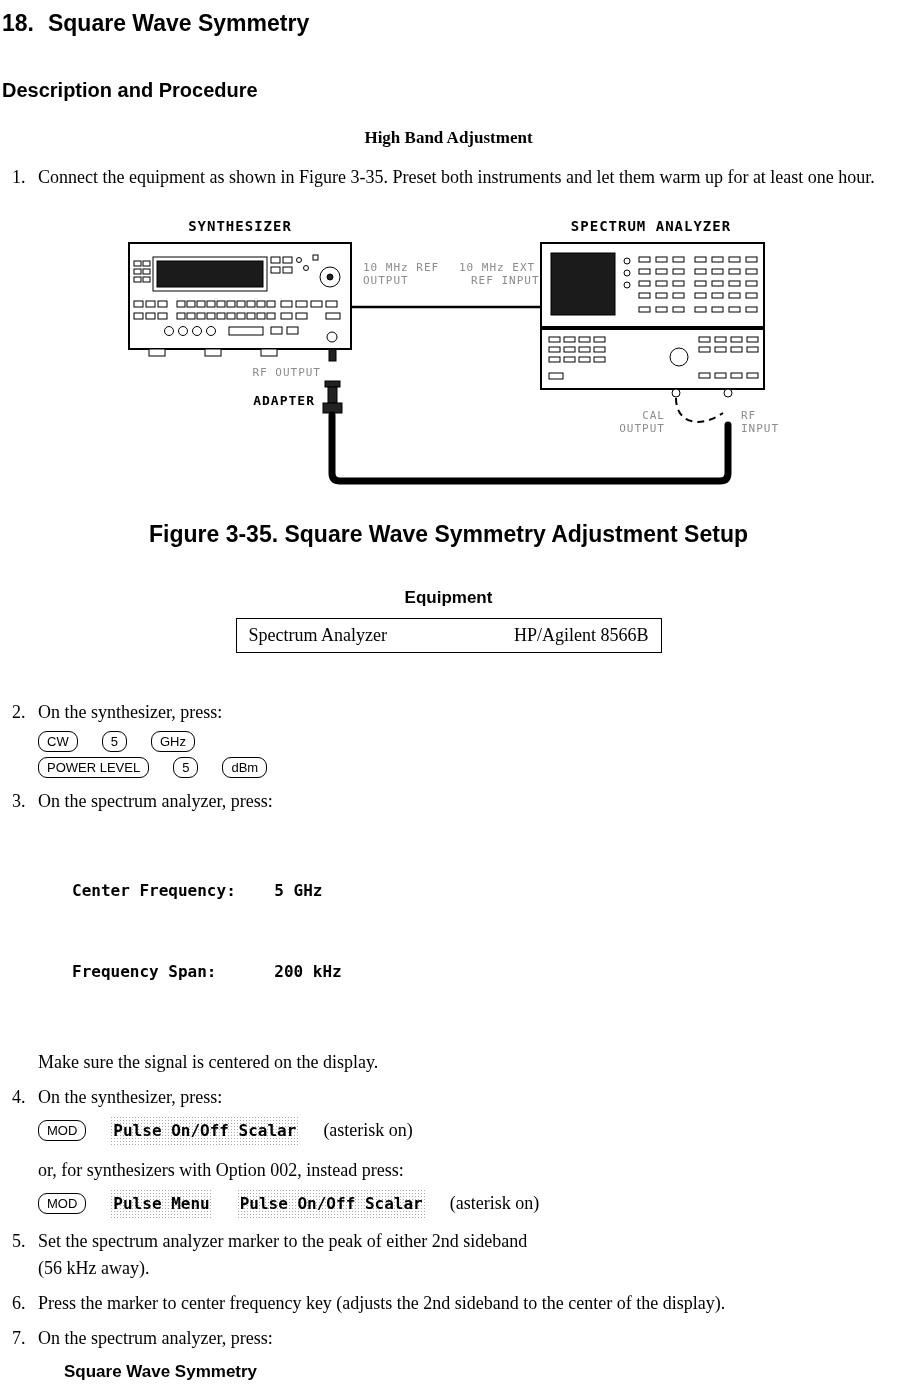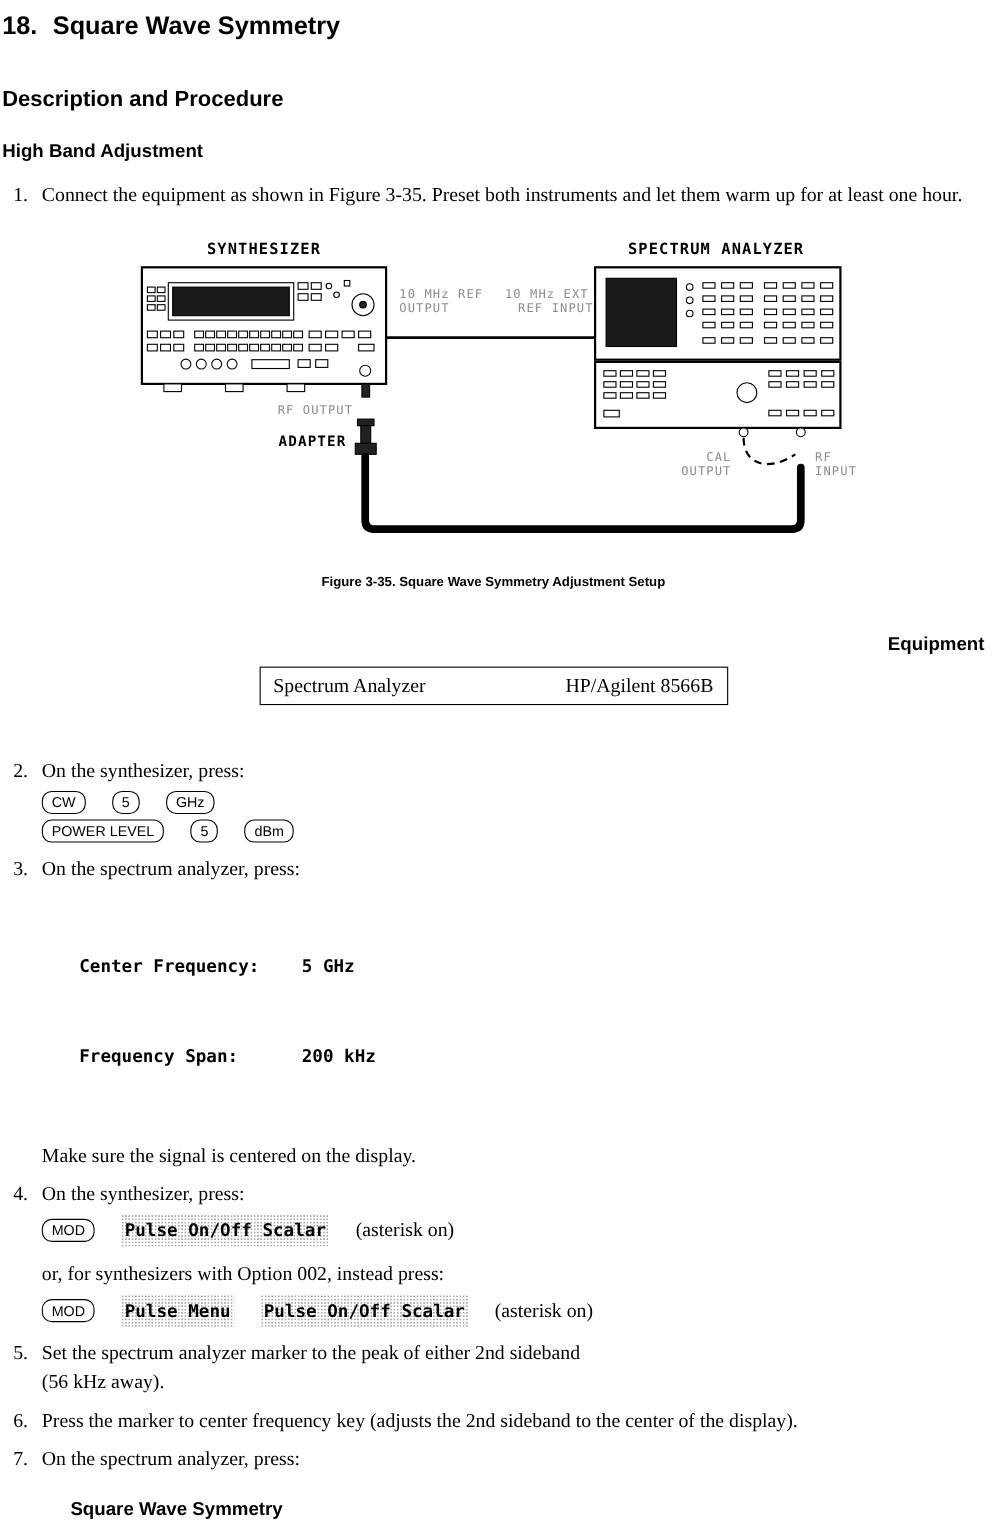--- a/index.html
+++ b/index.html
@@ -6,22 +6,22 @@
   .page{
     position:relative;width:909px;height:1390px;background:#fff;color:#000;
     font-family:"Liberation Serif",serif;overflow:hidden;box-sizing:border-box;
     padding:8px 14px 16px 2px;
   }
   
   .chapter{display:flex;gap:14px;align-items:baseline;margin:2px 0 0 0;
     font-family:"Liberation Sans",sans-serif;font-weight:bold;font-size:23px;}
   .section-h{margin:42px 0 0 0;font-family:"Liberation Sans",sans-serif;
     font-weight:bold;font-size:20px;}
-  .sub-h{margin:26px 0 0 0;font-family:Liberation Sans, sans-serif;
-    font-weight:bold;font-size:17px;}
+  .sub-h{margin:26px 0 0 0;font-family:Liberation Serif, serif;
+    font-weight:bold;font-size:17px;text-align:center;}
   .intro{margin:12px 0 0 0;font-size:18px;line-height:27px;max-width:876px;}
   
   .step{display:flex;margin-top:8px;}
   .step-num{width:36px;box-sizing:border-box;padding-left:10px;font-size:18px;line-height:27px;flex:none;}
   .step-content{flex:1;font-size:18px;line-height:27px;max-width:845px;}
   .first-step{margin-top:16px;}
   .steps-lower{margin-top:46px;}
   
   .key-line{display:flex;align-items:center;gap:24px;margin:5px 0 2px 0;}
   .key{display:inline-block;border:1.6px solid #000;border-radius:9px;
@@ -33,34 +33,34 @@
     background-size:3px 3px;}
   .suffix{font-size:18px;}
   
   .mono-block{margin:8px 0 10px 34px;font-family:"DejaVu Sans Mono",monospace;
     font-weight:bold;font-size:16px;line-height:27px;white-space:pre;}
   .note{margin-top:10px;font-size:18px;line-height:27px;}
   .alt-line{margin-top:12px;font-size:18px;line-height:27px;}
   
   .figure-wrap{margin:24px auto 0 auto;width:660px;}
   .fig-caption{margin-top:2px;text-align:center;font-family:"Liberation Sans",sans-serif;
-    font-weight:bold;font-size:12px;}
+    font-weight:bold;font-size:23px;}
   .fig-title{font-family:"DejaVu Sans Mono",monospace;font-weight:bold;font-size:14px;
     fill:#000;letter-spacing:1px;}
   .fig-gray{font-family:"DejaVu Sans Mono",monospace;font-size:11px;fill:#8c8c8c;letter-spacing:1px;}
   .fig-black{font-family:"DejaVu Sans Mono",monospace;font-weight:bold;font-size:13px;fill:#000;letter-spacing:1px;}
   .box{fill:#fff;stroke:#000;stroke-width:2;}
   .btn{fill:#fff;stroke:#000;stroke-width:1;}
   .dark{fill:#1b1b1b;stroke:#000;stroke-width:1;}
   .solid{fill:#222;stroke:#000;stroke-width:1;}
   .wire{stroke:#000;stroke-width:2.5;}
   .cable{fill:none;stroke:#000;stroke-width:7;stroke-linejoin:round;stroke-linecap:round;}
   .dashed{fill:none;stroke:#000;stroke-width:2;stroke-dasharray:7 5;}
   
-  .equip-h{margin-top:40px;text-align:right;font-family:"Liberation Sans",sans-serif;
+  .equip-h{margin-top:40px;text-align:center;font-family:"Liberation Sans",sans-serif;
     font-weight:bold;font-size:17px;}
   .equip-table{margin:10px auto 0 auto;width:400px;border:1.6px solid #000;
     display:flex;justify-content:space-between;padding:6px 12px;font-size:18px;}
   
   .footer{position:absolute;left:2px;right:8px;bottom:8px;
     font-family:"Liberation Sans",sans-serif;font-weight:bold;font-size:17px;}
   .footer-row{display:flex;align-items:baseline;}
   .footer-sec{margin-left:26px;}
   .footer-right{margin-left:auto;}
   .footer-sub{margin-left:62px;margin-top:3px;}

